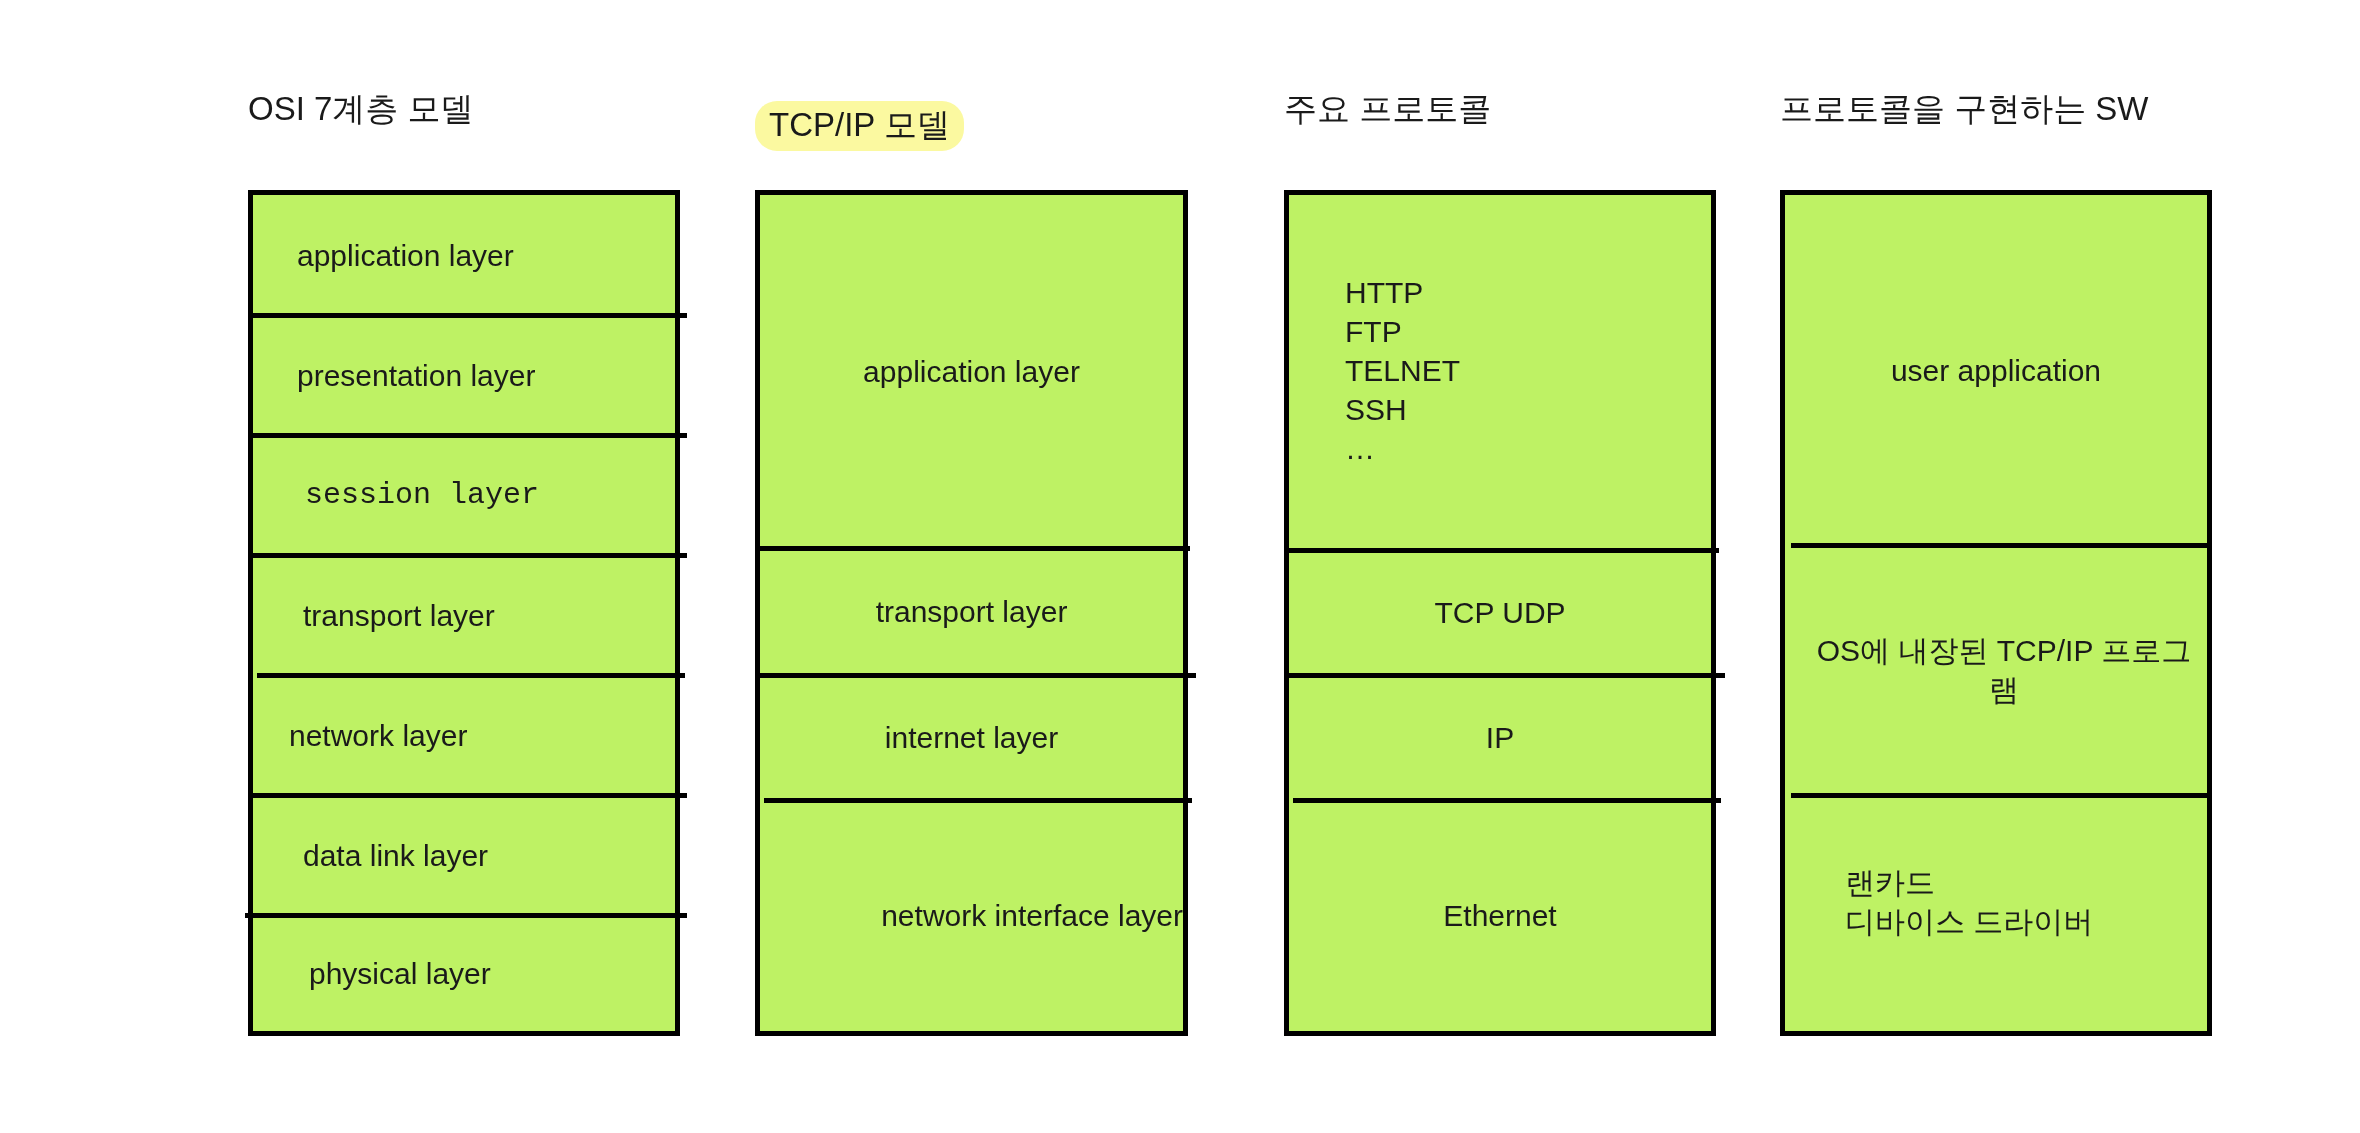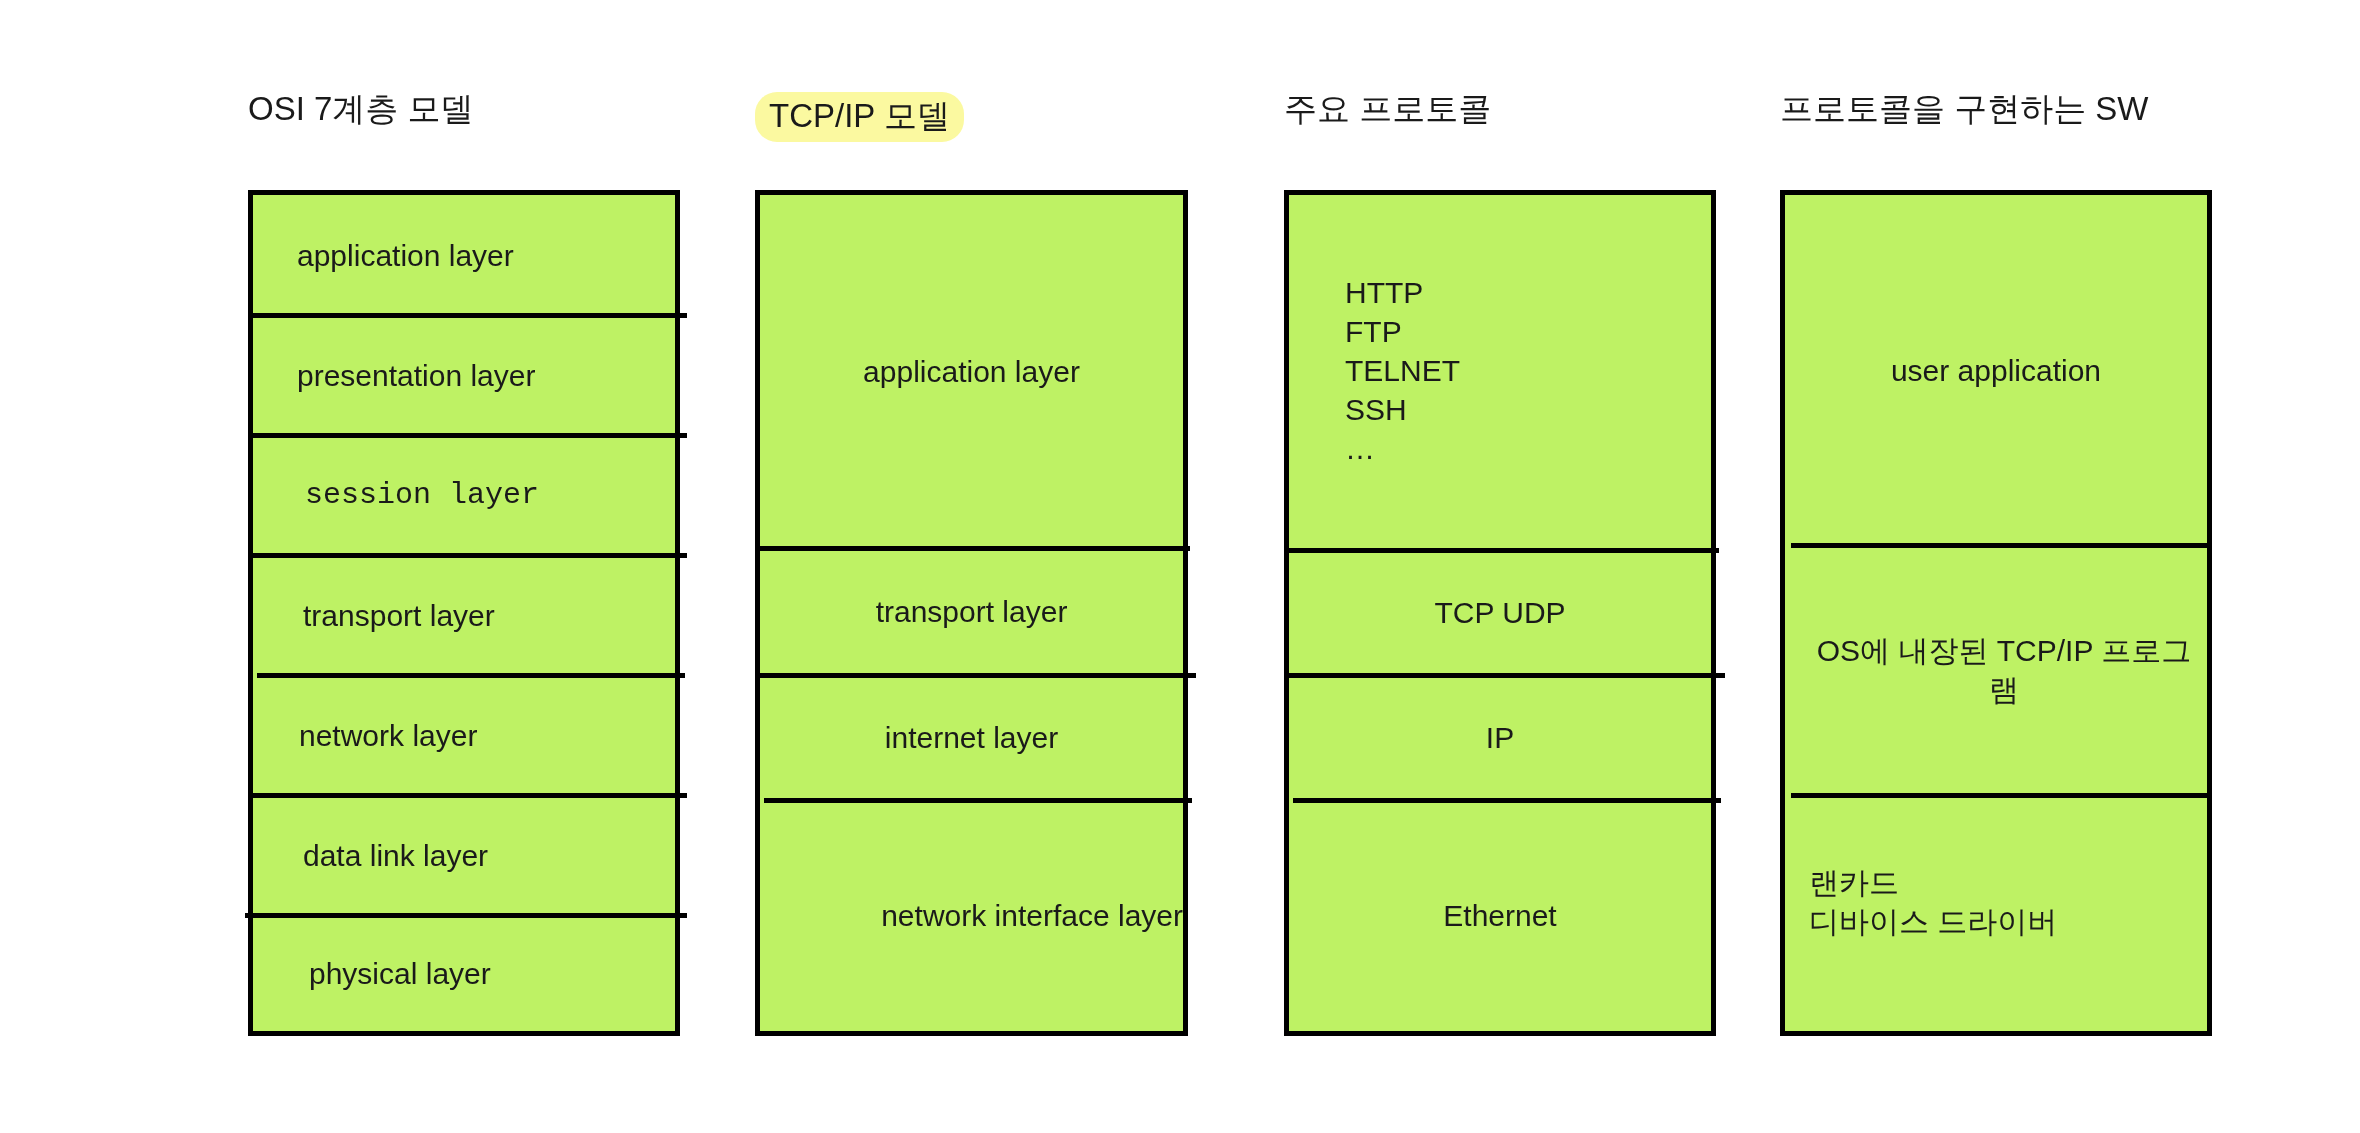--- a/index.html
+++ b/index.html
@@ -72,21 +72,21 @@
 </style>
 </head>
 <body>
 
 <div class="canvas">
 
   <div class="col-header" style="left:248px; top:88px; width:432px;">
     <span>OSI 7계층 모델</span>
   </div>
 
-  <div class="col-header" style="left:755px; top:92px; width:433px;">
+  <div class="col-header" style="left:755px; top:101px; width:433px;">
     <span class="hl" style="background:#FBF9A0;">TCP/IP 모델</span>
   </div>
 
   <div class="col-header" style="left:1284px; top:88px; width:432px;">
     <span>주요 프로토콜</span>
   </div>
 
   <div class="col-header" style="left:1780px; top:88px; width:432px;">
     <span>프로토콜을 구현하는 SW</span>
   </div>
@@ -106,21 +106,21 @@
     <div class="cell" style="top:240px; height:120px; width:100%; padding-left:52px;font-family:Liberation Mono, monospace;">
       <div class="cell-text align-left">session layer</div>
     </div>
     <div class="divider" style="left:-2px; top:358px; width:436px;"></div>
 
     <div class="cell" style="top:360px; height:120px; width:100%; padding-left:50px;">
       <div class="cell-text align-left">transport layer</div>
     </div>
     <div class="divider" style="left:4px; top:478px; width:428px;"></div>
 
-    <div class="cell" style="top:480px; height:120px; width:100%; padding-left:46px;">
+    <div class="cell" style="top:480px; height:120px; width:100%; padding-left:36px;">
       <div class="cell-text align-left">network layer</div>
     </div>
     <div class="divider" style="left:-2px; top:598px; width:436px;"></div>
 
     <div class="cell" style="top:600px; height:120px; width:100%; padding-left:50px;">
       <div class="cell-text align-left">data link layer</div>
     </div>
     <div class="divider" style="left:-8px; top:718px; width:442px;"></div>
 
     <div class="cell" style="top:720px; height:116px; width:100%; padding-left:56px;">
@@ -181,19 +181,19 @@
     <div class="cell" style="top:0px; height:350px; width:100%;">
       <div class="cell-text align-center">user application</div>
     </div>
     <div class="divider" style="left:6px; top:348px; width:420px;"></div>
 
     <div class="cell" style="top:350px; height:250px; width:100%; padding-left:24px; padding-right:8px;">
       <div class="cell-text align-center">OS에 내장된 TCP/IP 프로그램</div>
     </div>
     <div class="divider" style="left:6px; top:598px; width:420px;"></div>
 
-    <div class="cell" style="top:600px; height:236px; width:100%; padding-left:24px; justify-content:flex-start; padding-top:68px;">
+    <div class="cell" style="top:600px; height:236px; width:100%; padding-left:60px; justify-content:flex-start; padding-top:68px;">
       <div class="cell-text align-left">랜카드
 디바이스 드라이버</div>
     </div>
   </div>
 
 </div>
 
 </body></html>

